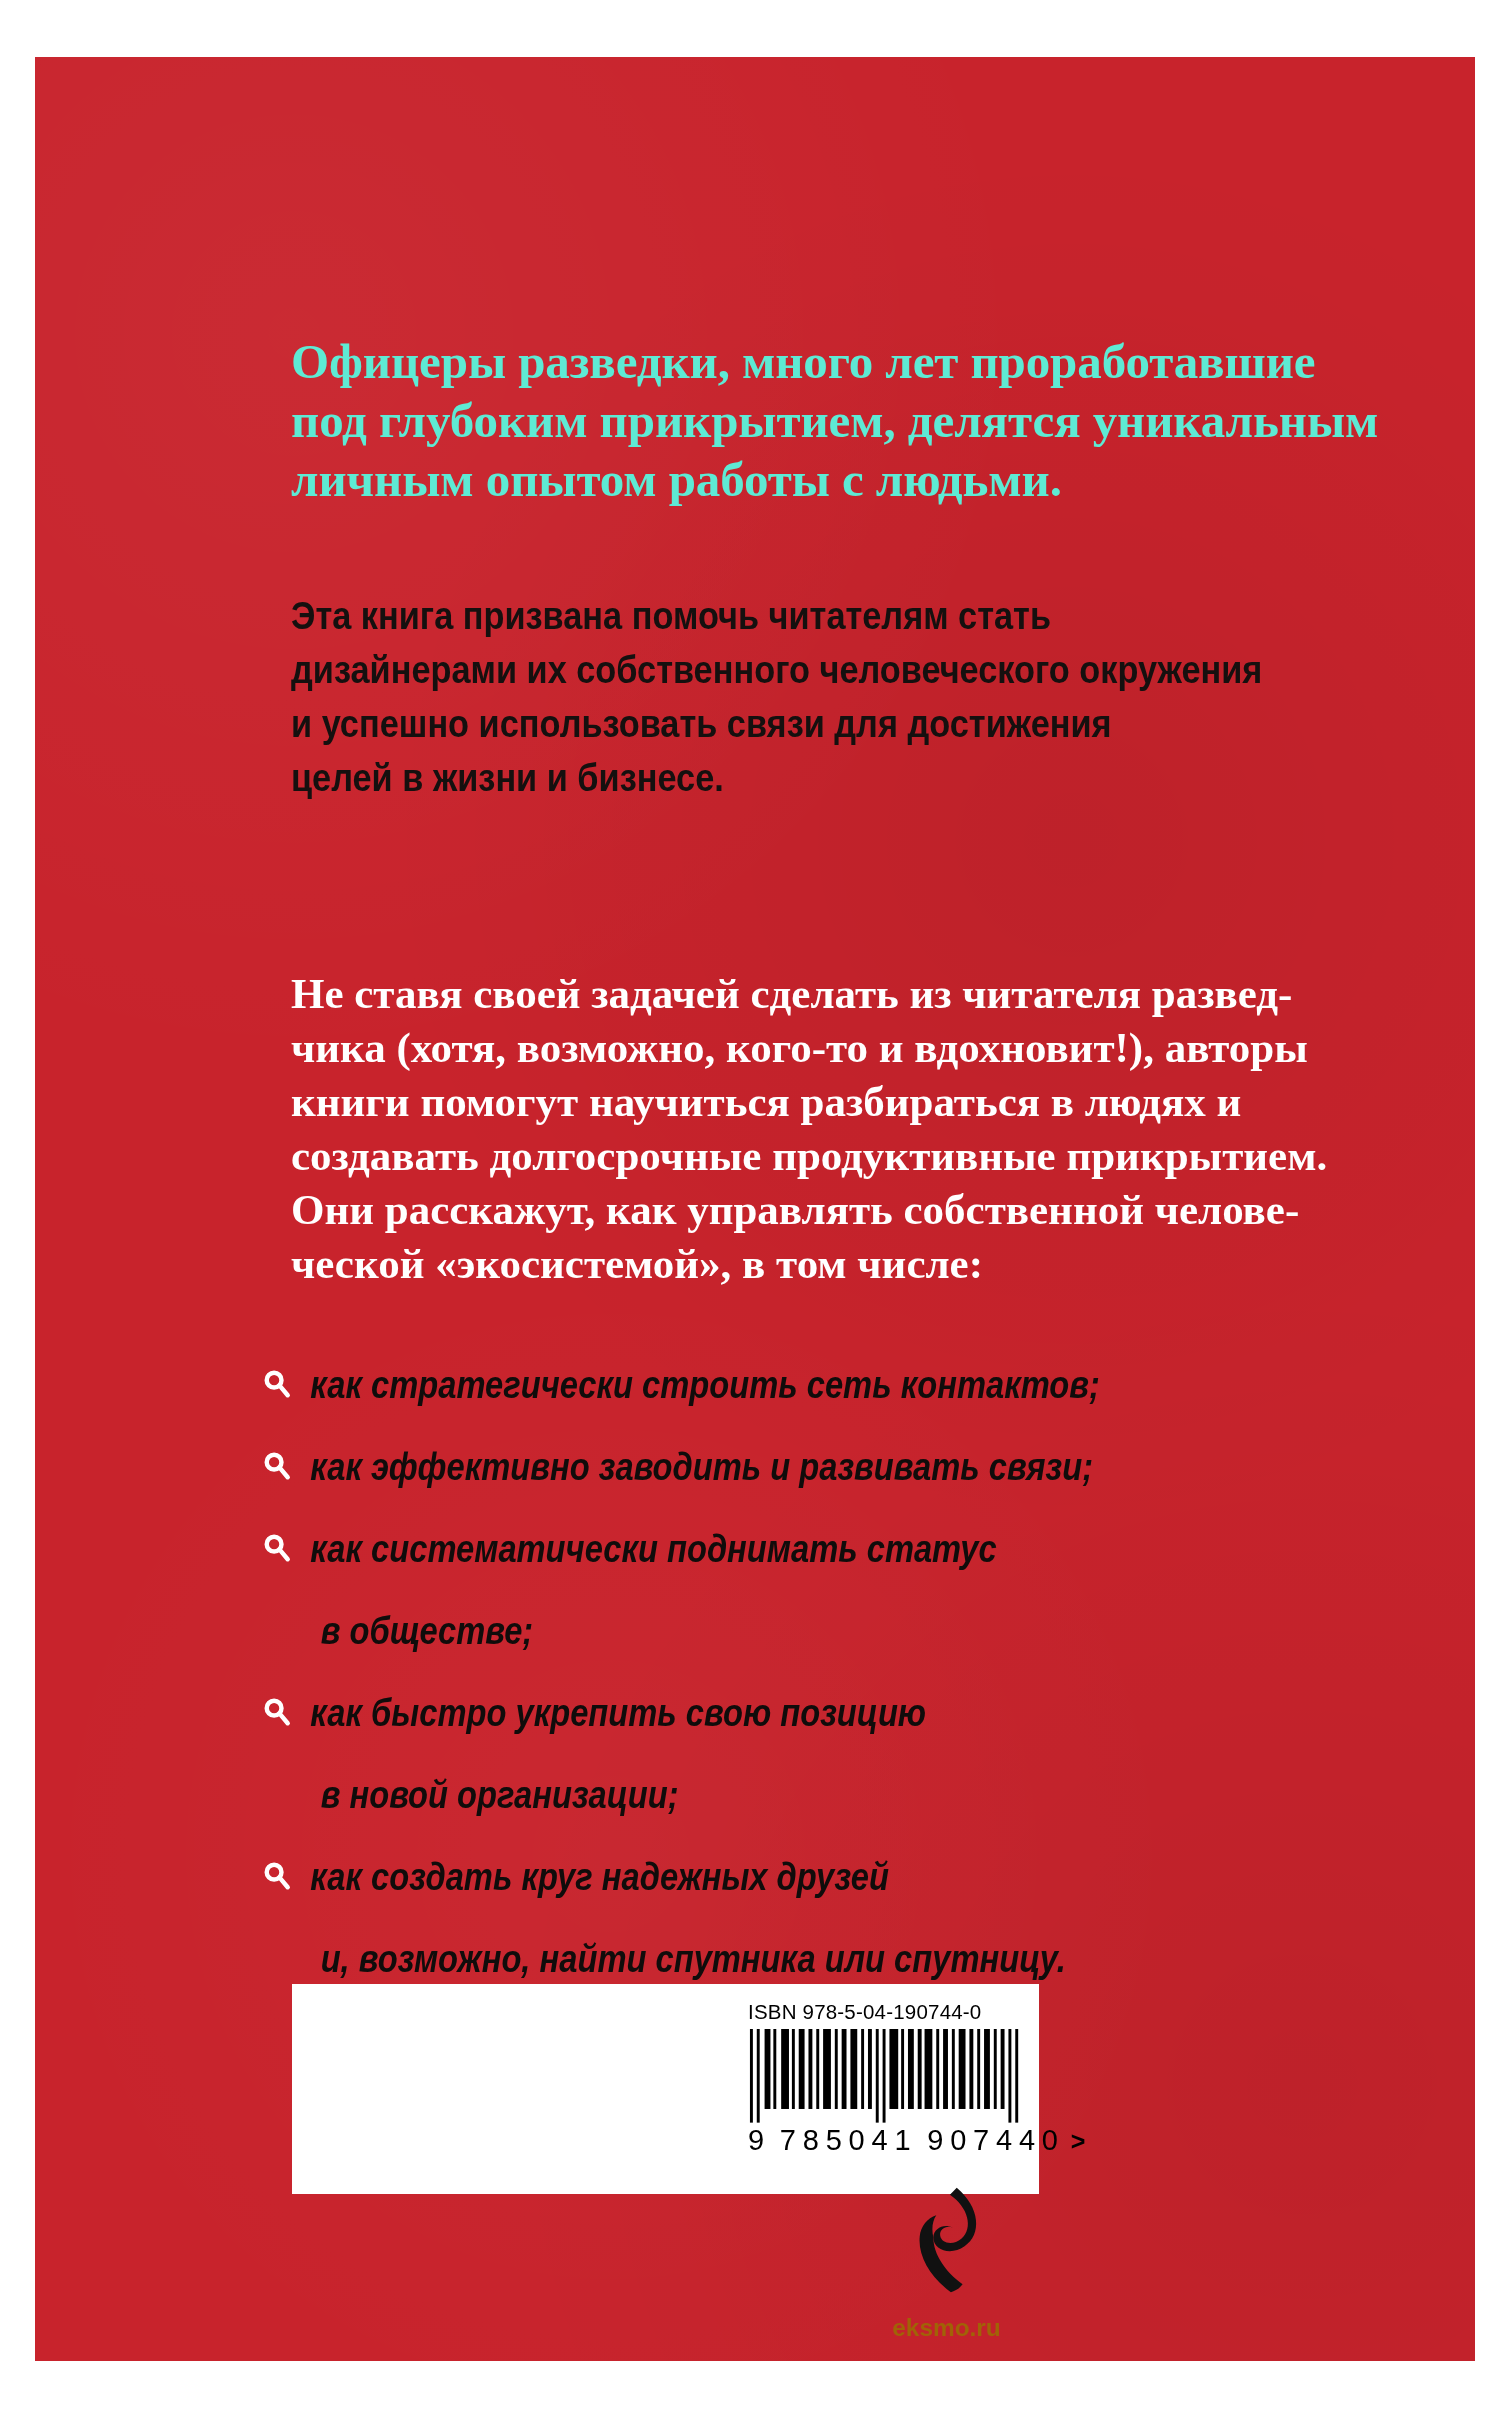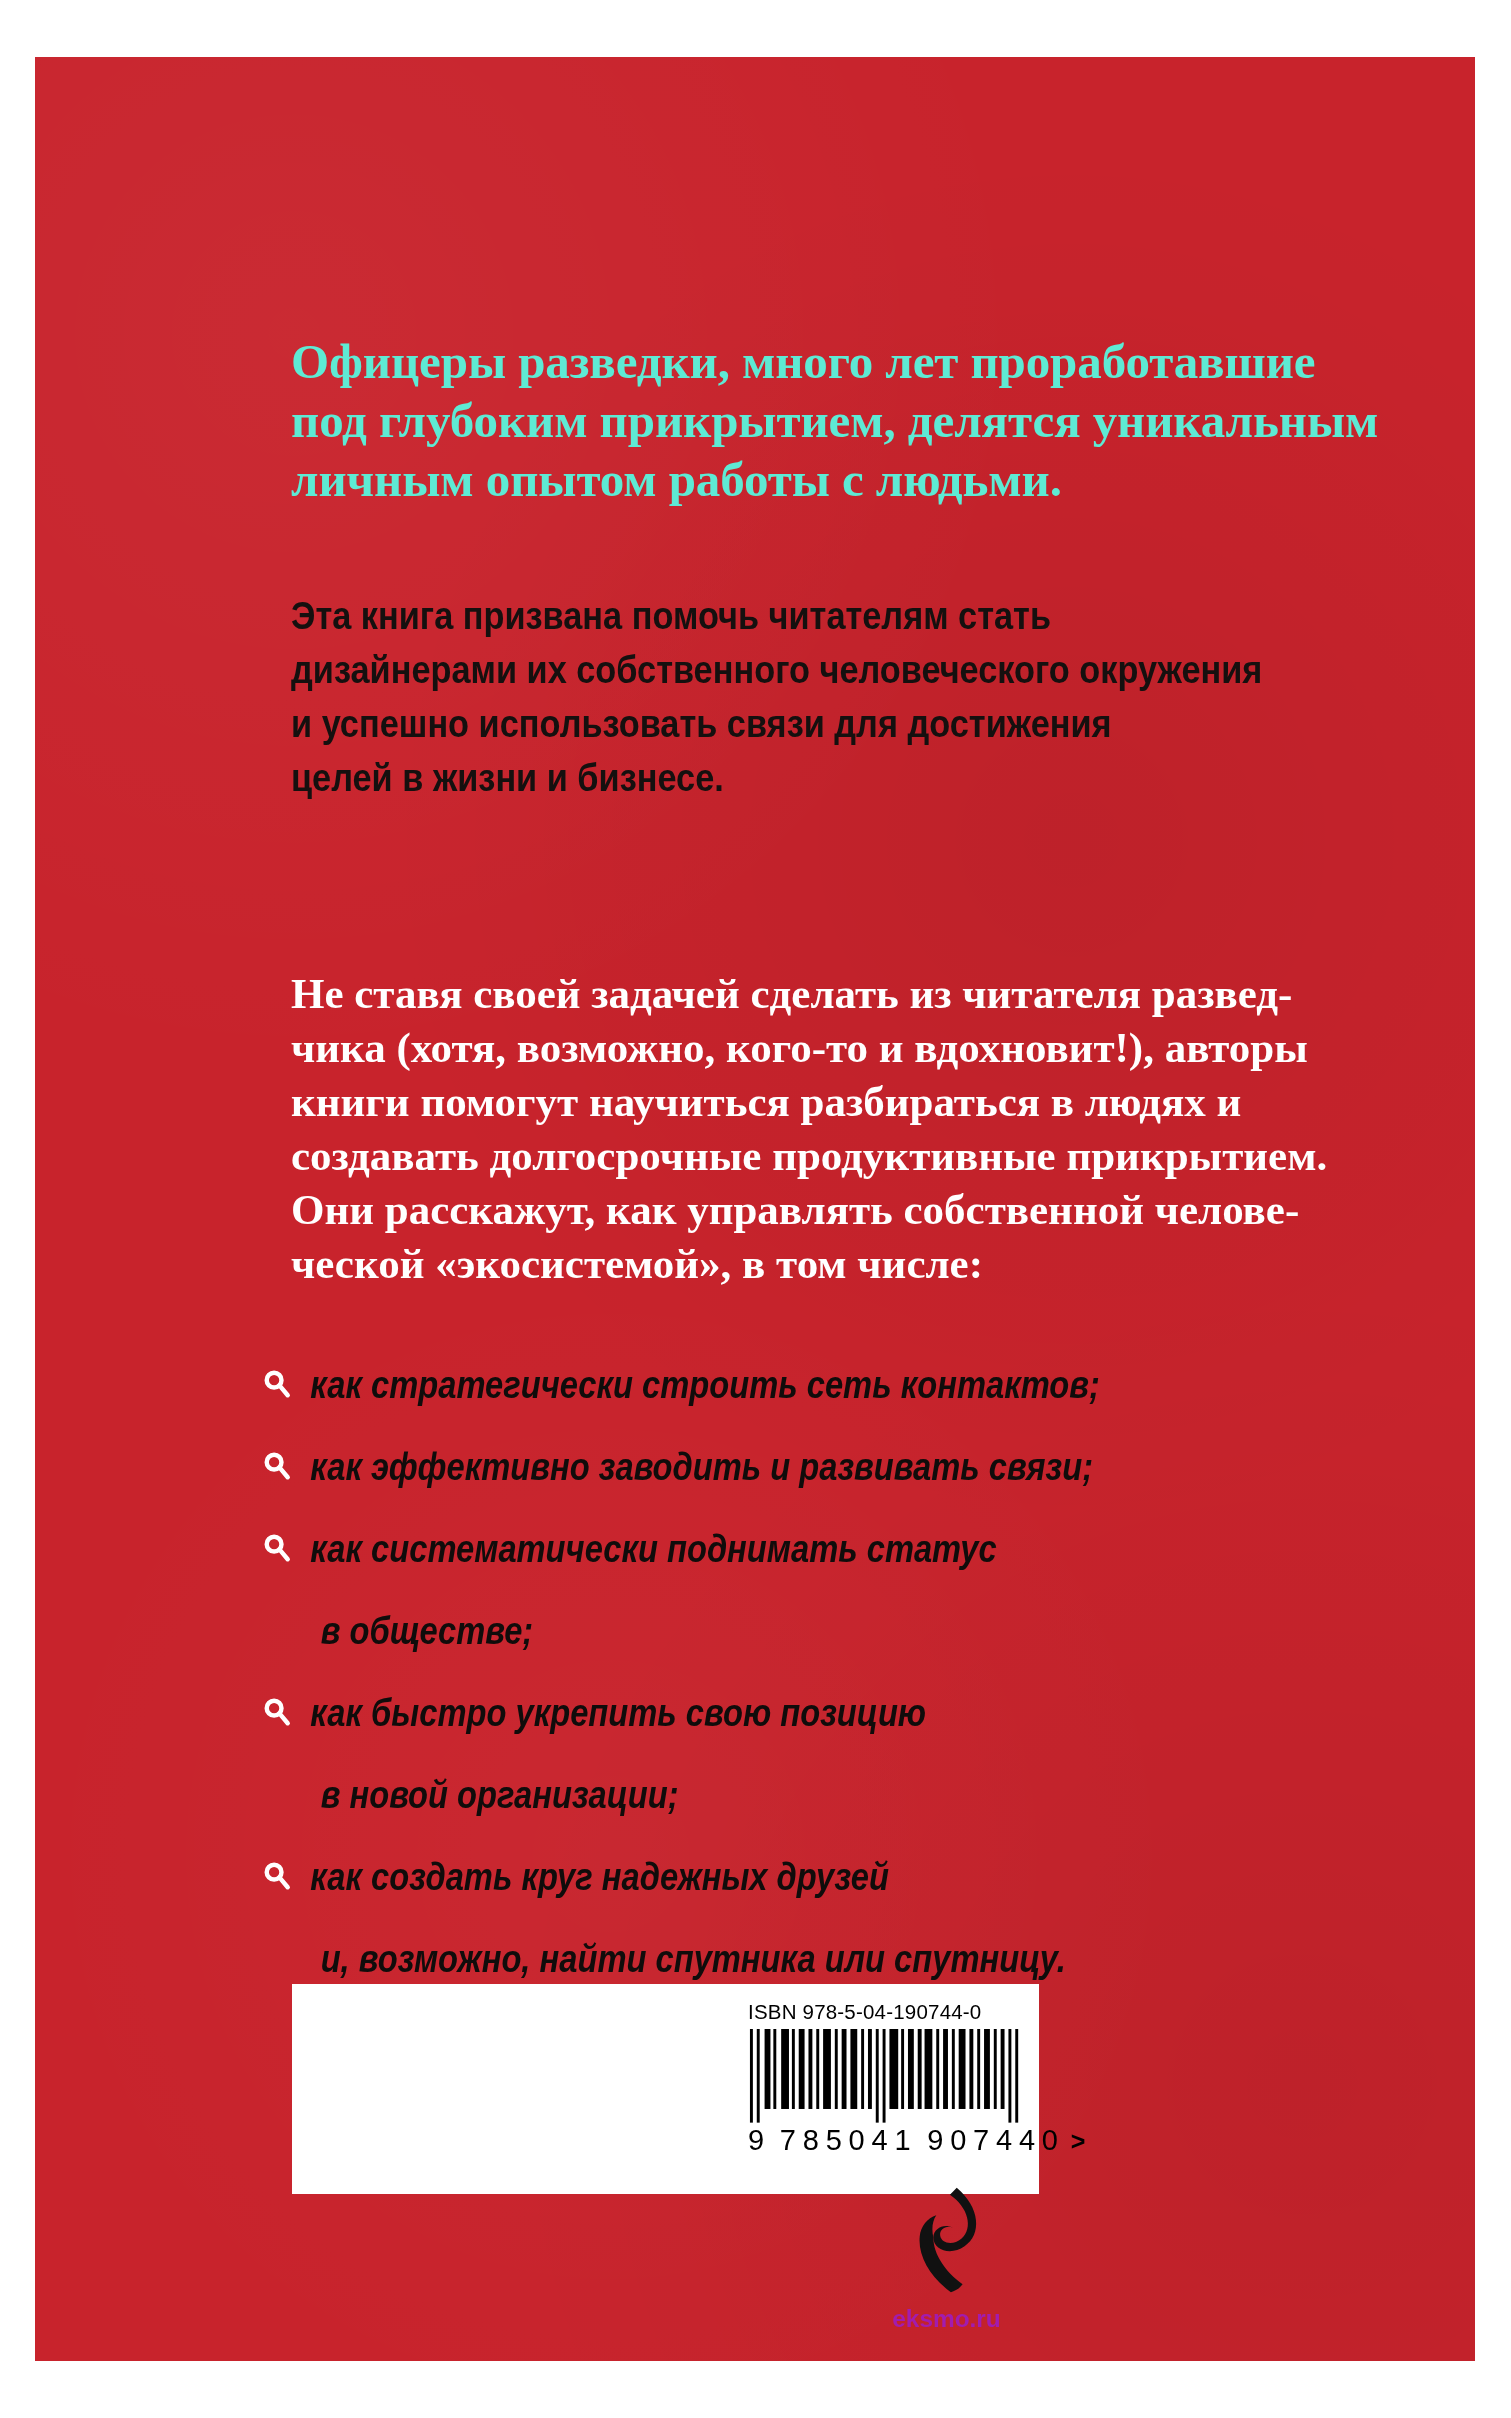--- a/index.html
+++ b/index.html
@@ -177,25 +177,25 @@
     width: 185px;
     padding-top: 25px;
     display: flex;
     flex-direction: column;
     align-items: center;
     box-sizing: border-box;
   }
   .eksmo-mark { width: 86px; height: 115px; }
   .eksmo-mark svg { display: block; width: 86px; height: 115px; }
   .eksmo-url {
-    margin-top: 8px;
+    margin-top: 17px;
     font-family: "Liberation Sans", sans-serif;
     font-weight: bold;
     font-size: 24.4px;
-    color: #a21caf;
+    color: #a16207;
   }
 
   .qr-zone {
     flex: 1;
     padding-top: 38px;
     display: flex;
     flex-direction: column;
     align-items: center;
     box-sizing: border-box;
   }

